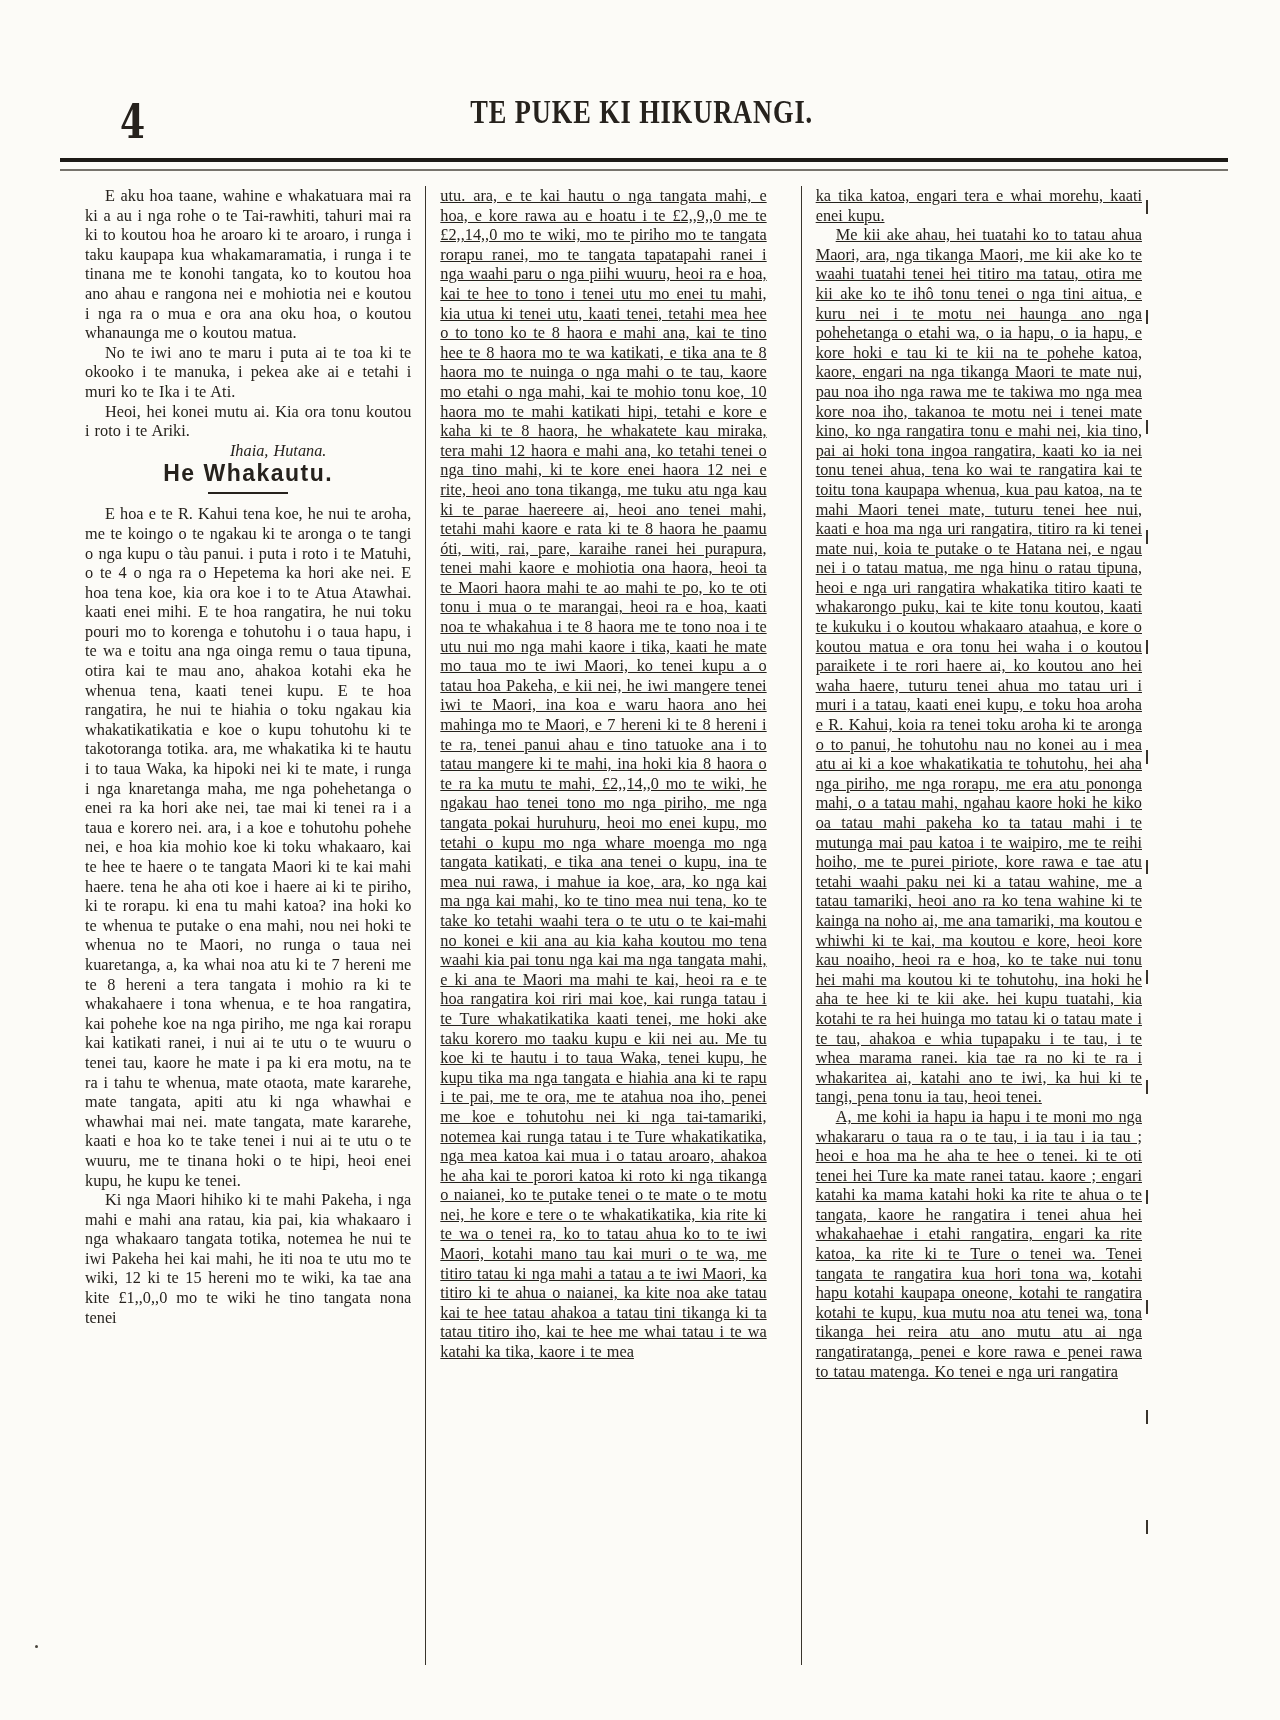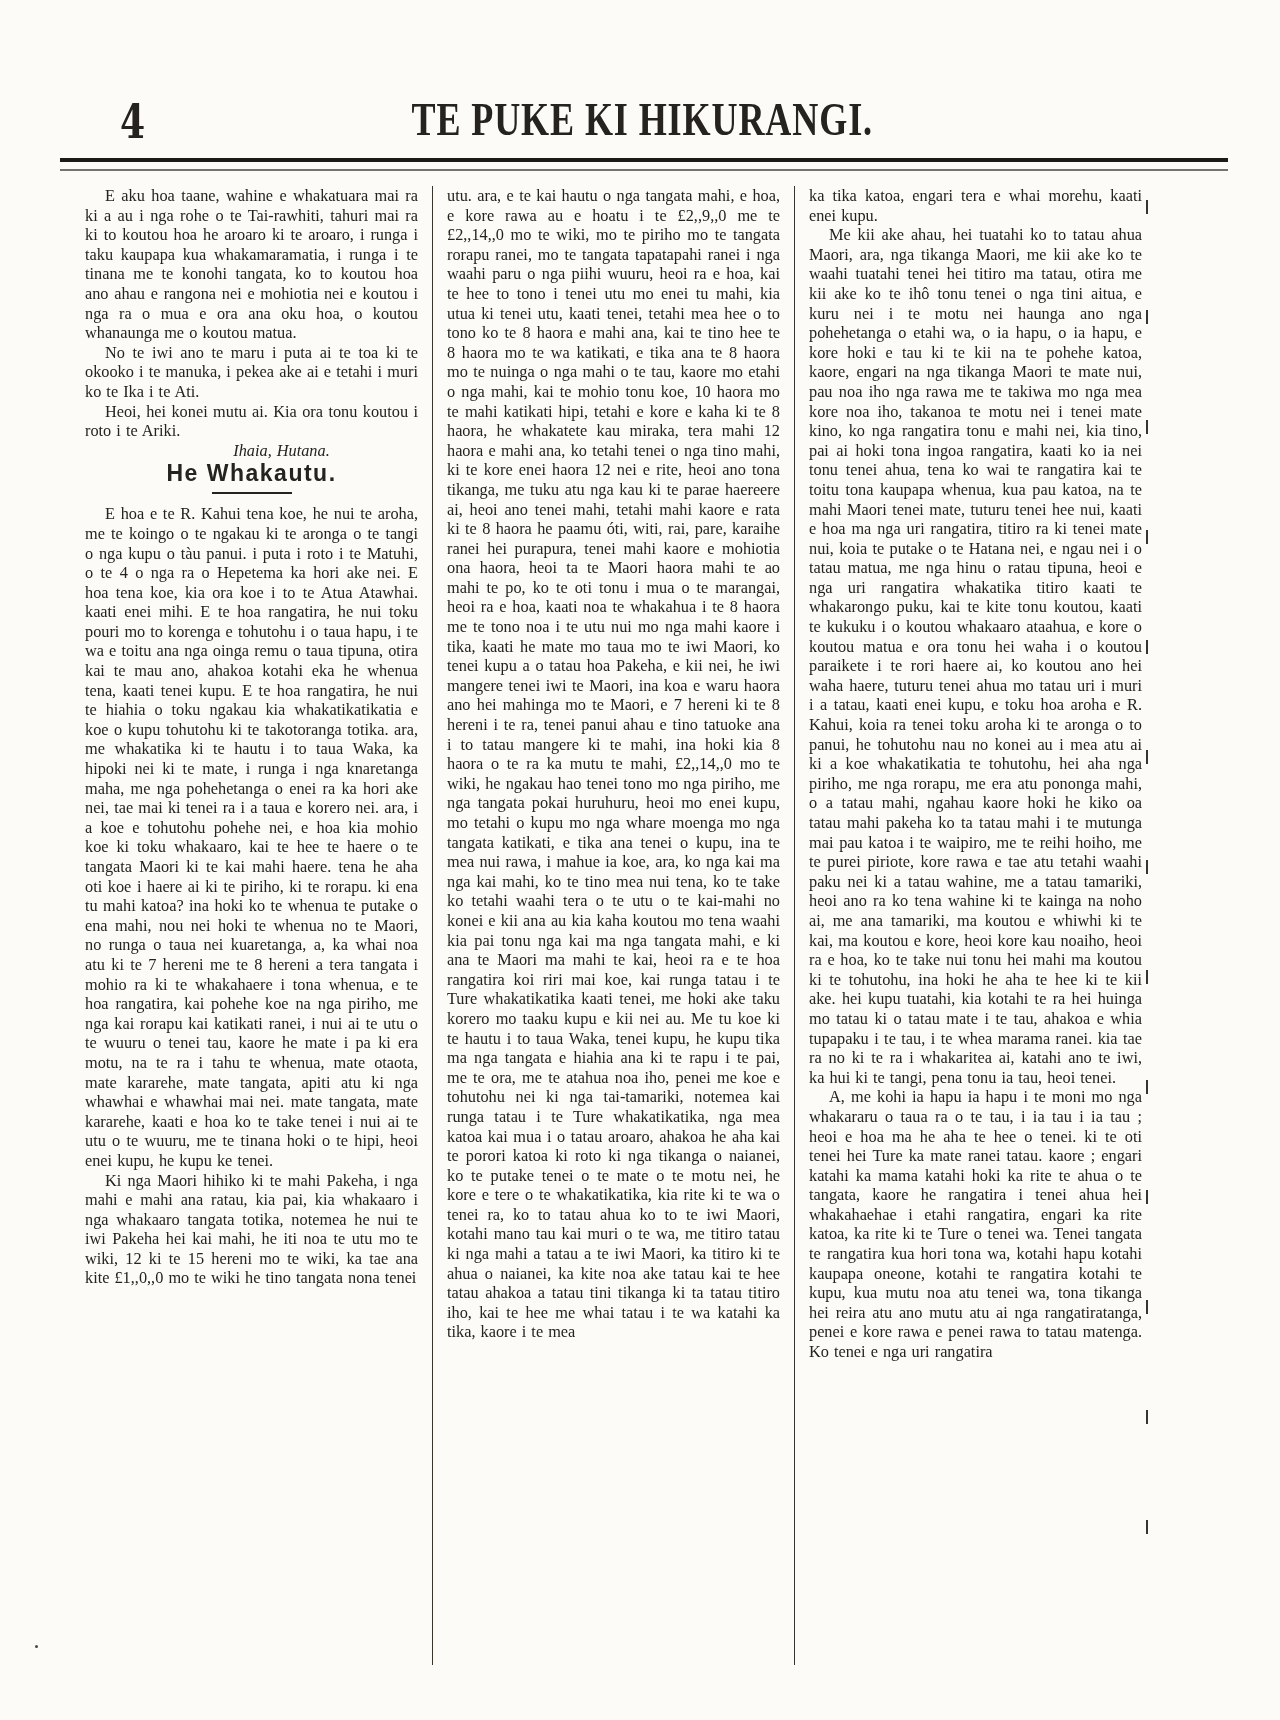--- a/index.html
+++ b/index.html
@@ -17,35 +17,35 @@
   .masthead { position:absolute; top:92px; left:62px; right:58px; height:62px; }
   .page-number {
     position:absolute; left:58px; top:2px;
     font-family:"DejaVu Serif", serif;
     font-size:44px; font-weight:700;
     transform:scale(0.82,1.08); transform-origin:left top;
   }
   .masthead-title {
     margin:0; text-align:center;
     font-family:"Liberation Serif", serif;
-    font-size:41px; font-weight:700;
+    font-size:30px; font-weight:700;
     letter-spacing:1px; white-space:nowrap;
   }
   .masthead-title span{ display:inline-block; transform:scale(0.88,1.14); transform-origin:center top; }
   .rule-thick { position:absolute; top:158px; left:60px; right:52px; border-top:4px solid #1d1a16; }
   .rule-thin  { position:absolute; top:169px; left:60px; right:52px; border-top:2px solid #4a453d; opacity:.75; }
   
   .columns {
     position:absolute; top:186px; left:85px; right:138px; bottom:55px;
     display:flex; overflow:hidden;
   }
   .col { flex:1 1 0; padding:0 14px; overflow:hidden; }
   .col-1 { padding-left:0; }
-  .col-3 { padding-right:0; }
-  .col-2, .col-3 { border-left:1.5px solid #39342c; }
+  .col-3 { padding-right:0;margin-left:20px; }
+  .col-2, .col-3 { border-left:1.5px solid #39342c;text-decoration:underline; }
   .edge-rule {
     position:absolute; top:200px; bottom:180px; left:1146px; width:2px;
     background:repeating-linear-gradient(180deg,#39342c 0 14px,transparent 14px 110px);
   }
   
   .col p {
     margin:0; text-indent:20px; text-align:justify;
     font-size:16.3px; line-height:19.6px;
     word-spacing:1px;
   }

